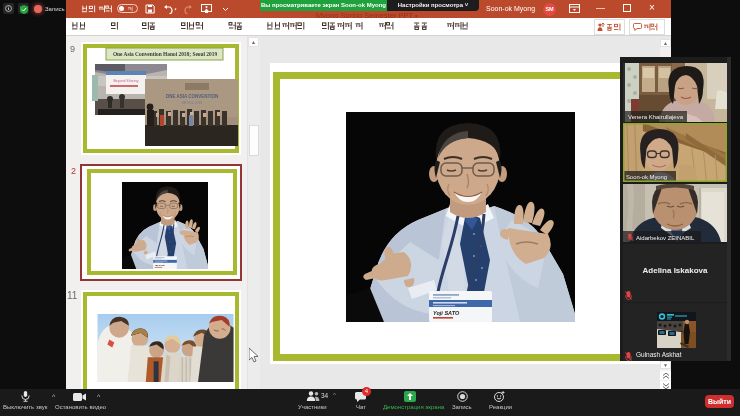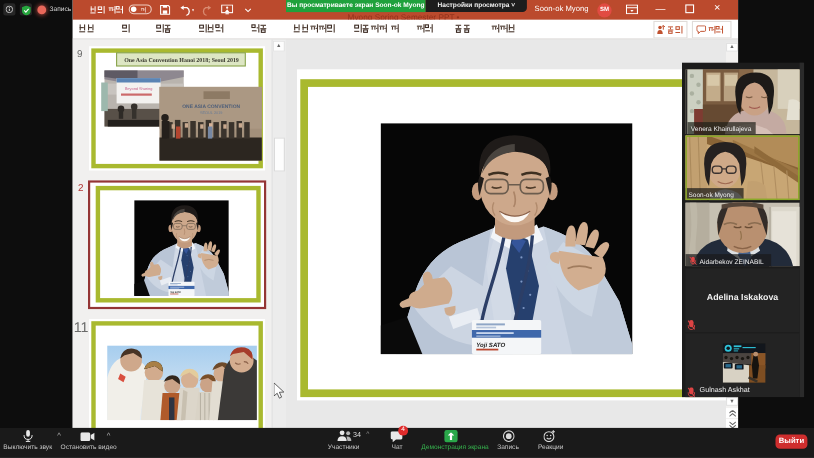--- a/index.html
+++ b/index.html
@@ -296,21 +296,21 @@
   </div>
 
   <div class="abs" style="left:5px;top:166px;color:#b03535;font-size:9px;">2</div>
   <div class="abs" style="left:14px;top:164px;width:162px;height:117px;background:#fff;border:2px solid #943535;">
     <div class="abs" style="left:5px;top:3px;width:150px;height:106px;border:4px solid #a9b92f;"></div>
     <svg class="abs" style="left:40px;top:16px;" width="86" height="87" viewBox="0 0 229 210" preserveAspectRatio="none">
         <use href="#manphoto"></use>
       </svg>
   </div>
 
-  <div class="abs" style="left:1px;top:290px;color:#6a6a6a;font-size:13px;">11</div>
+  <div class="abs" style="left:1px;top:290px;color:#6a6a6a;font-size:10px;">11</div>
   <div class="abs" style="left:15px;top:290px;width:160px;height:115px;background:#fff;">
     <div class="abs" style="left:2px;top:2px;width:156px;height:111px;border:4px solid #a9b92f;"></div>
     <svg class="abs" style="left:16px;top:24px;" width="137" height="68" viewBox="0 0 138 69">
       <defs>
           <linearGradient id="sky" x1="0" y1="0" x2="0" y2="1">
             <stop offset="0" stop-color="#a6cdee"></stop>
             <stop offset="1" stop-color="#e4edf5"></stop>
           </linearGradient>
         </defs>
       <rect width="138" height="69" fill="url(#sky)"></rect>

